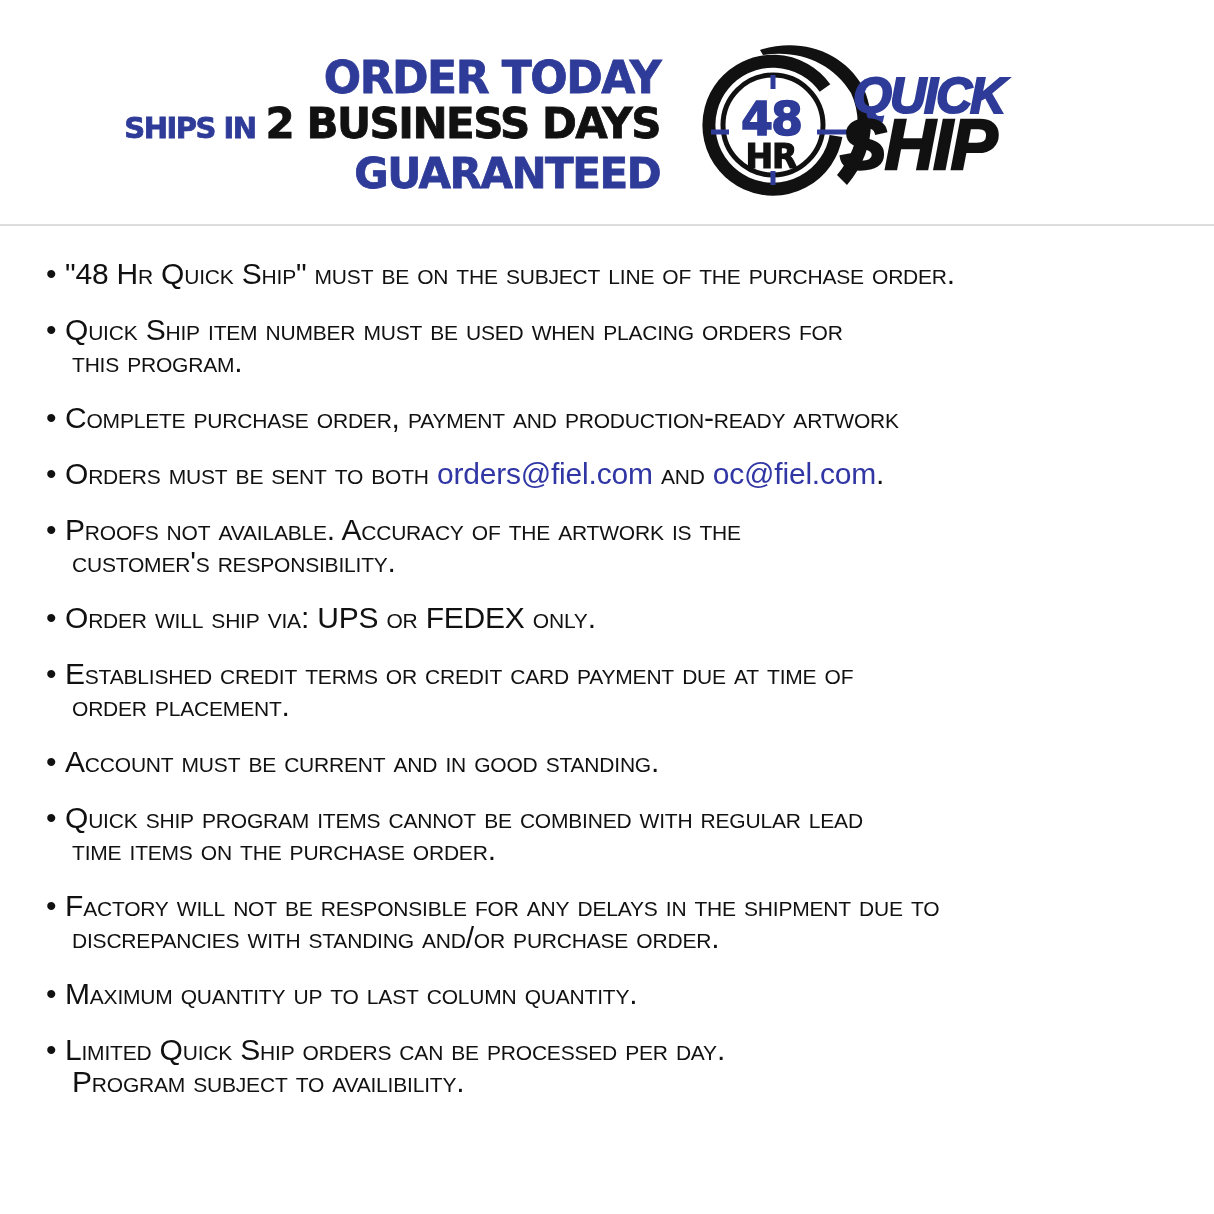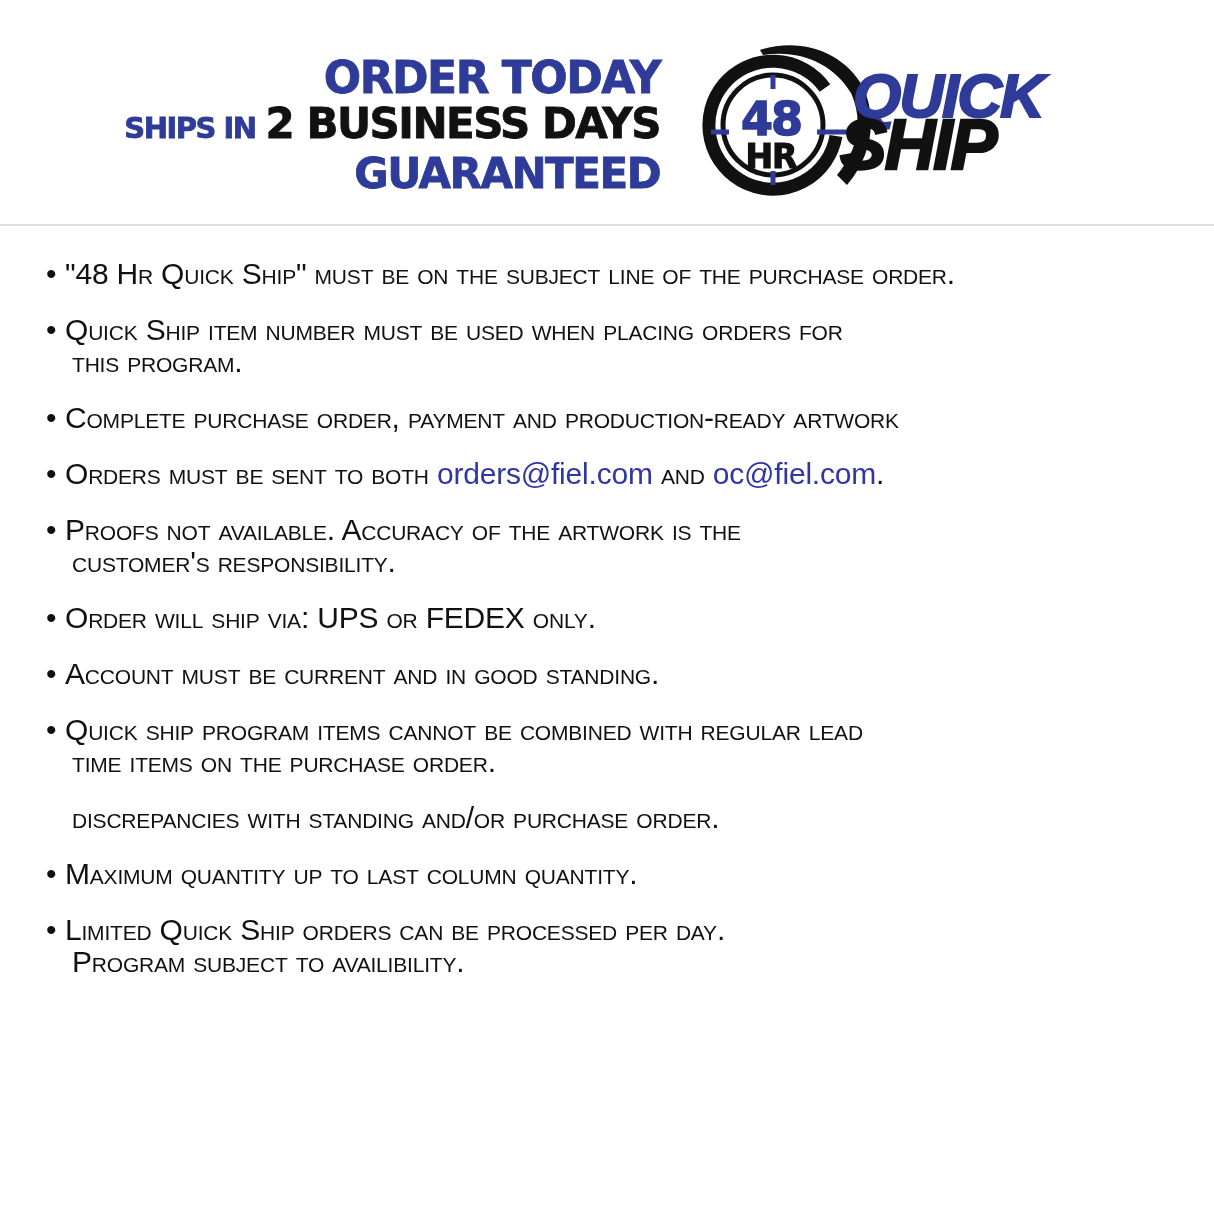--- a/index.html
+++ b/index.html
@@ -28,21 +28,21 @@
   .promo-line2 .ships-in{font-size:29px;color:var(--blue,#2e3b98);-webkit-text-stroke:.8px var(--blue,#2e3b98);margin-right:10px;}
   .promo-line3{font-size:42px;color:var(--blue,#2e3b98);-webkit-text-stroke:.8px var(--blue,#2e3b98);}
 
   
   .logo{position:absolute;top:0;left:680px;width:534px;height:281px;}
   .logo svg{position:absolute;top:35px;left:5px;}
   .logo-word1{
     position:absolute;top:74px;left:173px;
     font-family:"Liberation Sans",sans-serif;
     font-style:italic;font-weight:700;
-    font-size:62px;line-height:44px;letter-spacing:-2px;
+    font-size:50px;line-height:44px;letter-spacing:-2px;
     color:var(--blue,#2e3b98);
     -webkit-text-stroke:2px var(--blue,#2e3b98);
     white-space:nowrap;
   }
   .logo-word2{
     position:absolute;top:112px;left:160px;
     font-family:"Liberation Sans",sans-serif;
     font-style:italic;font-weight:700;
     font-size:70px;line-height:66px;letter-spacing:-2px;
     color:#111;
@@ -135,27 +135,32 @@
         <div class="line"><span class="marker">•</span><span>Orders must be sent to both </span><span class="email">orders@fiel.com</span><span> and </span><span class="email">oc@fiel.com</span><span>.</span></div>
       </div>
       <div class="bullet">
         <div class="line"><span class="marker">•</span><span>Proofs not available. Accuracy of the artwork is the</span></div>
         <div class="line cont"><span>customer's responsibility.</span></div>
       </div>
       <div class="bullet">
         <div class="line"><span class="marker">•</span><span>Order will ship via: UPS or FEDEX only.</span></div>
       </div>
       <div class="bullet">
+        <div class="line"><span class="marker">•</span><span>Established credit terms or credit card payment due at time of</span></div>
+        <div class="line cont"><span>order placement.</span></div>
+      </div>
+      <div class="bullet">
         <div class="line"><span class="marker">•</span><span>Account must be current and in good standing.</span></div>
       </div>
       <div class="bullet">
         <div class="line"><span class="marker">•</span><span>Quick ship program items cannot be combined with regular lead</span></div>
         <div class="line cont"><span>time items on the purchase order.</span></div>
       </div>
       <div class="bullet">
+        <div class="line"><span class="marker">•</span><span>Factory will not be responsible for any delays in the shipment due to</span></div>
         <div class="line cont"><span>discrepancies with standing and/or purchase order.</span></div>
       </div>
       <div class="bullet">
         <div class="line"><span class="marker">•</span><span>Maximum quantity up to last column quantity.</span></div>
       </div>
       <div class="bullet">
         <div class="line"><span class="marker">•</span><span>Limited Quick Ship orders can be processed per day.</span></div>
         <div class="line cont"><span>Program subject to availibility.</span></div>
       </div>
     </div>

